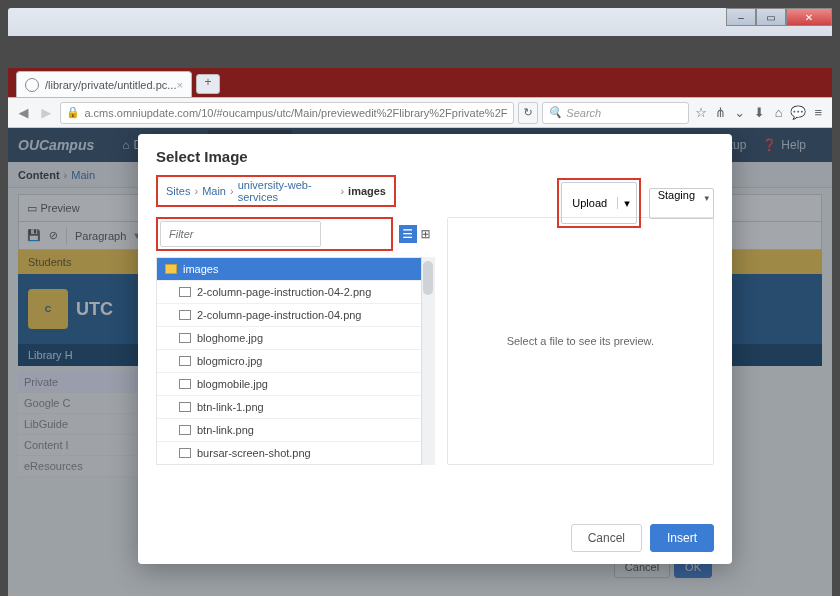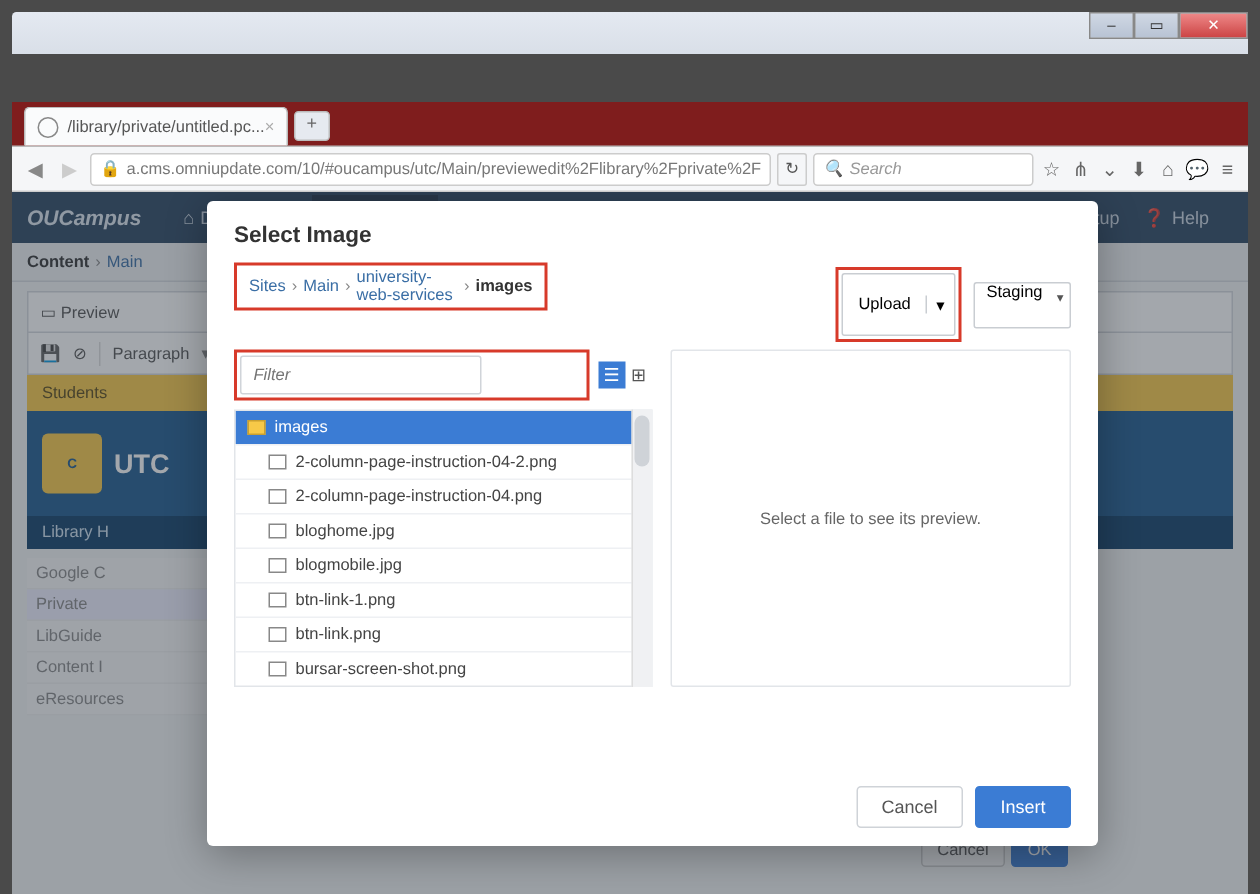--- a/index.html
+++ b/index.html
@@ -55,21 +55,21 @@
 .path-bar{position:absolute;bottom:0;left:10px;right:10px;height:22px;border:1px solid #d4d7dc;background:#000000;font-size:11px;color:#666;display:flex;align-items:center;padding:0 8px;}
 
 .overlay-dim{position:absolute;inset:0;background:rgba(50,60,70,0.45);}
 
 .modal{position:absolute;left:130px;right:100px;top:6px;bottom:56px;background:#fff;border-radius:4px;box-shadow:0 6px 28px rgba(0,0,0,.3);padding:14px 18px;}
 .modal h3{font-size:15px;font-weight:bold;color:#333;margin-bottom:10px;}
 .red-box{border:2px solid #d73a2a;padding:2px;}
 .bc-row{display:flex;align-items:center;font-size:11px;color:#3a6ea5;height:24px;padding:0 6px;}
 .bc-row .sep{color:#888;margin:0 4px;}
 .bc-row .cur{color:#333;font-weight:bold;}
-.modal-row{display:flex;margin-top:20px;gap:12px;}
+.modal-row{display:flex;margin-top:4px;gap:12px;}
 .left-col{flex:1.05;}
 .right-col{flex:1;border:1px solid #e2e5e9;border-radius:2px;display:flex;align-items:center;justify-content:center;}
 .filter-wrap{display:flex;align-items:center;gap:6px;}
 .filter-input{flex:1;height:26px;border:1px solid #d0d4d9;border-radius:2px;padding:0 8px;font-size:11px;color:#888;font-style:italic;}
 .view-toggle{display:flex;}
 .vt{width:18px;height:18px;display:flex;align-items:center;justify-content:center;font-size:12px;}
 .vt.list{background:#3b7cd4;color:#fff;}
 .vt.grid{color:#555;}
 .upload-row{display:flex;justify-content:flex-end;align-items:center;font-size:11px;margin-bottom:6px;gap:8px;position:absolute;right:18px;top:44px;}
 .upload-btn{display:flex;align-items:center;border:1px solid #c9cdd2;border-radius:2px;height:42px;}
@@ -185,42 +185,42 @@
         <span>Students</span>
       </div>
       <div class="blue-banner">
         <div class="utc-logo">C</div>
         <span style="font-size:18px;font-weight:bold;">UTC</span>
       </div>
       <div class="lib-bar">
         <span>Library H</span>
       </div>
       <div class="side-items">
+        <div style="background:#eef;">Private</div>
         <div>Google C</div>
-        <div style="background:#eef;">Private</div>
         <div>LibGuide</div>
         <div>Content I</div>
         <div>eResources</div>
       </div>
       <div class="bottom-right-dlg">
         <div class="dlg-btn">Cancel</div>
         <div class="dlg-btn ok">OK</div>
       </div>
       <div class="path-bar">
         <span>Path:  p  ·  strong</span>
       </div>
     </div>
 
     <div class="overlay-dim"></div>
 
     <div class="modal">
       <h3>Select Image</h3>
 
       
-      <div class="red-box" style="display:inline-block;margin-bottom:6px;width:209px;">
+      <div class="red-box" style="display:inline-block;margin-bottom:6px;width:240px;">
         <div class="bc-row">
           <span>Sites</span>
             <span class="sep">›</span>
           <span>Main</span>
             <span class="sep">›</span>
           <span>university-web-services</span>
             <span class="sep">›</span>
           <span class="cur">images</span>
         </div>
       </div>
@@ -264,20 +264,24 @@
                 <div class="row">
                   <span class="ficon"></span>
                   <span>2-column-page-instruction-04.png</span>
                 </div>
                 <div class="row">
                   <span class="ficon"></span>
                   <span>bloghome.jpg</span>
                 </div>
                 <div class="row">
                   <span class="ficon"></span>
+                  <span>blogmicro.jpg</span>
+                </div>
+                <div class="row">
+                  <span class="ficon"></span>
                   <span>blogmobile.jpg</span>
                 </div>
                 <div class="row">
                   <span class="ficon"></span>
                   <span>btn-link-1.png</span>
                 </div>
                 <div class="row">
                   <span class="ficon"></span>
                   <span>btn-link.png</span>
                 </div>

